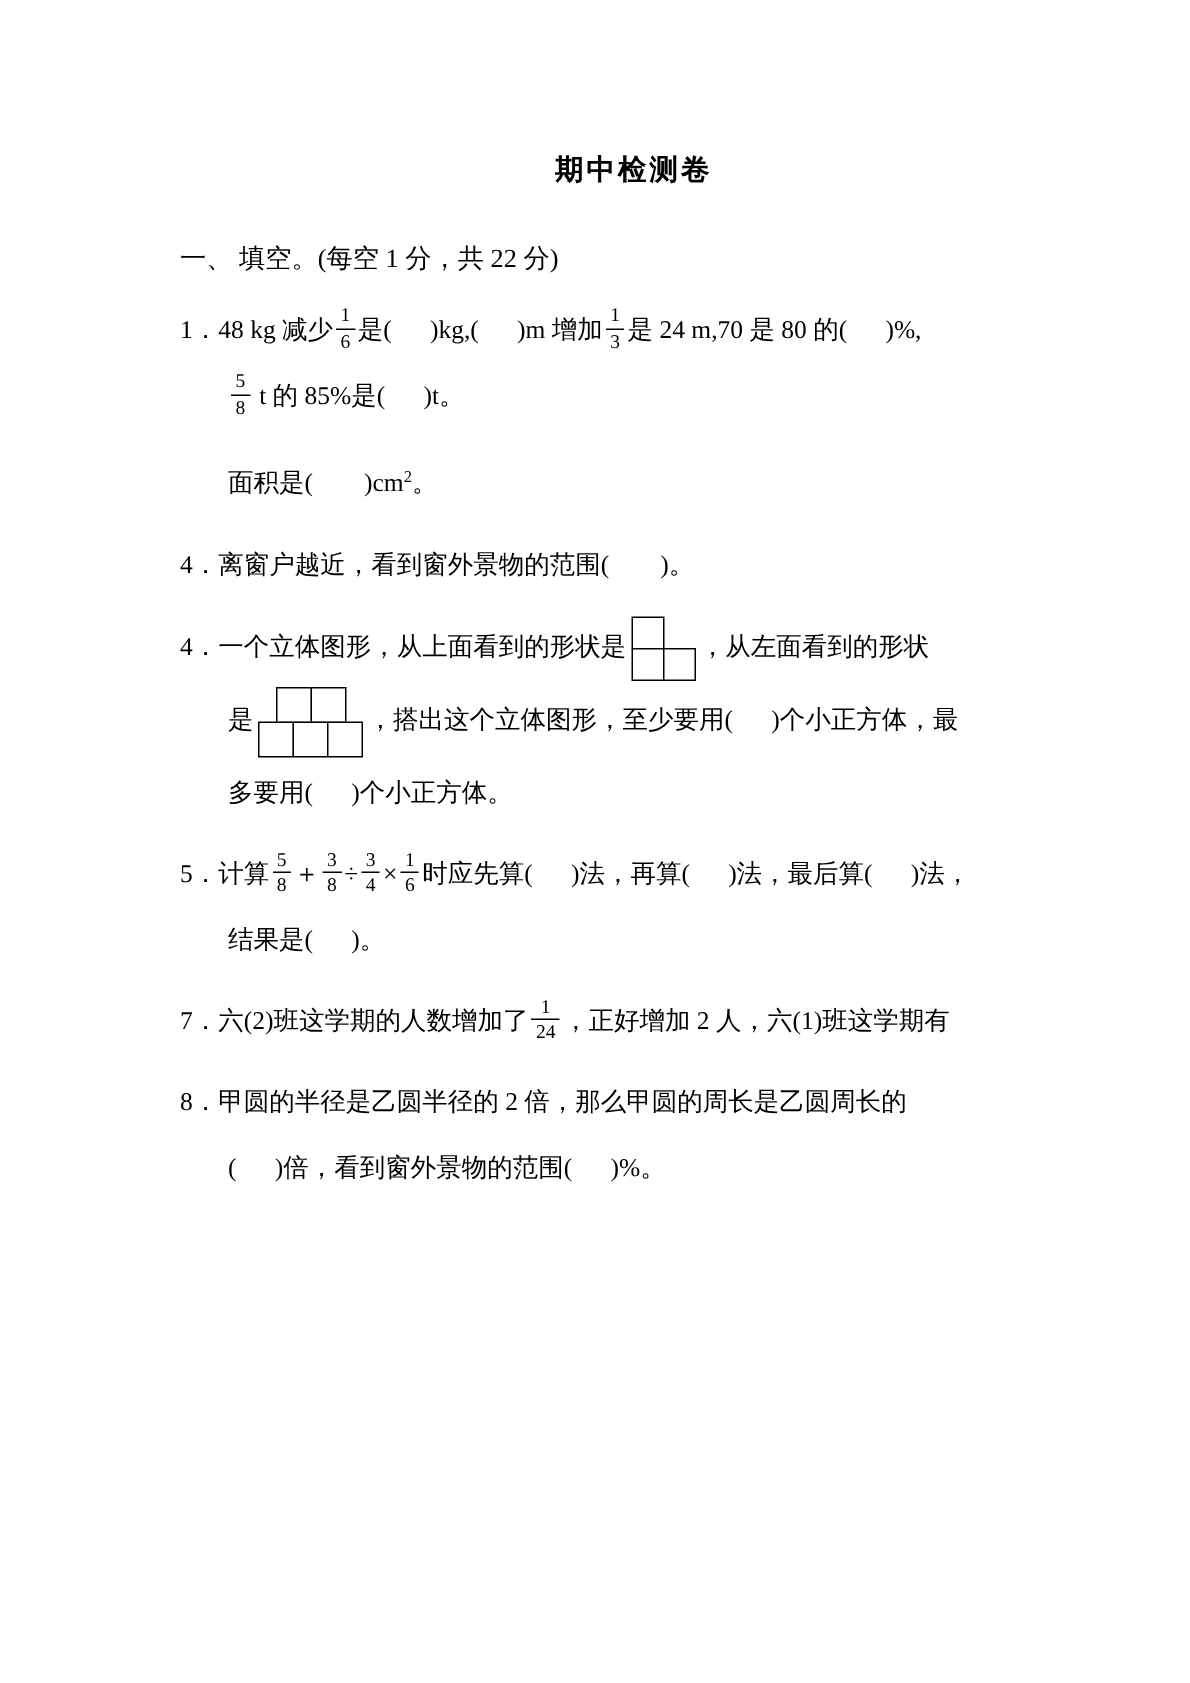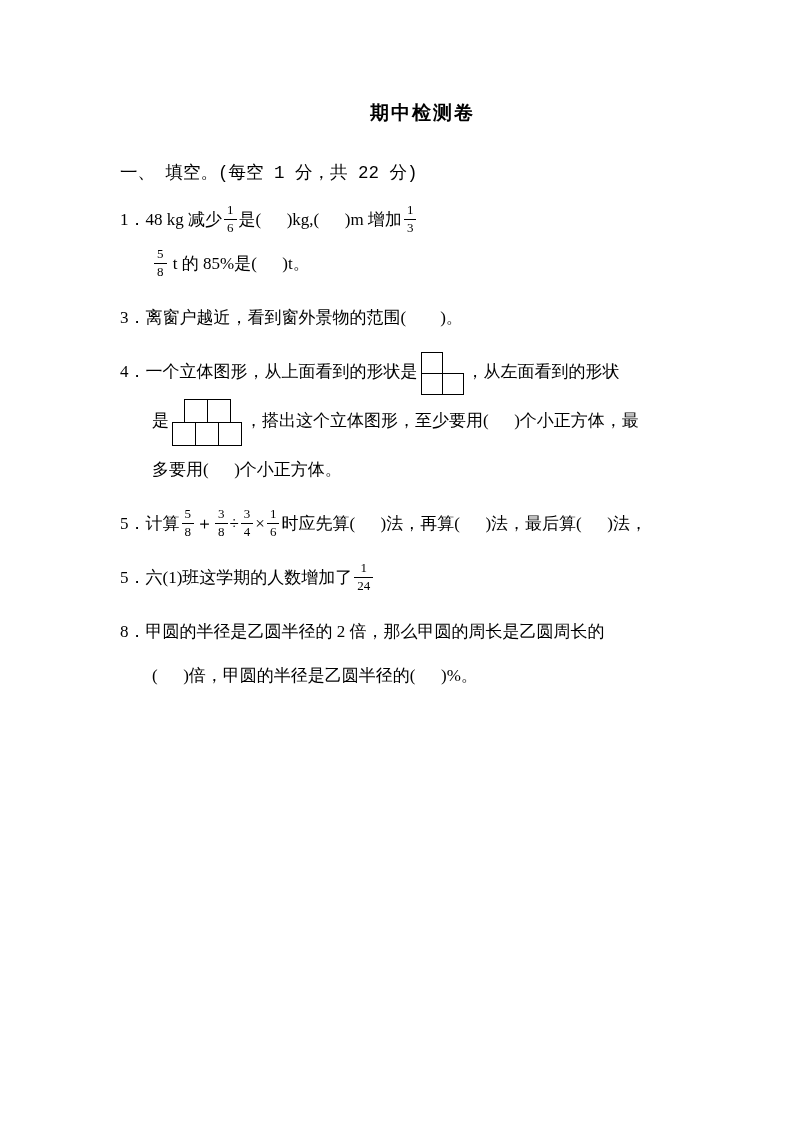--- a/index.html
+++ b/index.html
@@ -24,21 +24,20 @@
     font-size: 19px;
     font-weight: bold;
     text-align: center;
     letter-spacing: 2px;
     margin: 0 0 34px 0;
   }
   .section-heading {
     font-size: 17.5px;
     margin: 0 0 14px 0;
     white-space: pre;
-    font-family: Liberation Mono, monospace;
   }
   .q {
     margin-bottom: 10px;
   }
   .line {
     font-size: 17px;
     line-height: 44px;
     white-space: pre;
   }
   .line.indent {
@@ -97,37 +96,39 @@
   }
 </style>
 </head>
 <body>
 
 <div class="page">
   <h1 class="title">期中检测卷</h1>
   <div class="section-heading">一、 填空。(每空 1 分，共 22 分)</div>
   <div id="questions">
       <div class="q">
-        <div class="line"><span class="trun">1．48 kg 减少</span><span class="frac"><span class="num">1</span><span class="den">6</span></span><span class="trun">是(      )kg,(      )m 增加</span><span class="frac"><span class="num">1</span><span class="den">3</span></span></div>
+        <div class="line"><span class="trun">1．48 kg 减少</span><span class="frac"><span class="num">1</span><span class="den">6</span></span><span class="trun">是(      )kg,(      )m 增加</span><span class="frac"><span class="num">1</span><span class="den">3</span></span><span class="trun">是 24 m,70 是 80 的(      )%,</span></div>
         <div class="line indent"><span class="frac"><span class="num">5</span><span class="den">8</span></span><span class="trun"> t 的 85%是(      )t。</span></div>
       </div>
       <div class="q">
+        <div class="line indent"><span class="trun">面积是(        )cm</span><sup class="sup">2</sup><span class="trun">。</span></div>
       </div>
       <div class="q">
-        <div class="line"><span class="trun">3．离窗户越近，看到窗外景物的范围(        )。</span></div>
+        <div class="line"><span class="trun">4．离窗户越近，看到窗外景物的范围(        )。</span></div>
       </div>
       <div class="q">
         <div class="line"><span class="trun">4．一个立体图形，从上面看到的形状是</span><span class="shape"><span class="srow" style="margin-left: 0px;"><span class="scell" style="width: 22px; height: 22px;"></span></span><span class="srow" style="margin-left: 0px;"><span class="scell" style="width: 22px; height: 22px;"></span><span class="scell" style="width: 22px; height: 22px;"></span></span></span><span class="trun">，从左面看到的形状</span></div>
         <div class="line indent"><span class="trun">是</span><span class="shape"><span class="srow" style="margin-left: 12px;"><span class="scell" style="width: 24px; height: 24px;"></span><span class="scell" style="width: 24px; height: 24px;"></span></span><span class="srow" style="margin-left: 0px;"><span class="scell" style="width: 24px; height: 24px;"></span><span class="scell" style="width: 24px; height: 24px;"></span><span class="scell" style="width: 24px; height: 24px;"></span></span></span><span class="trun">，搭出这个立体图形，至少要用(      )个小正方体，最</span></div>
         <div class="line indent"><span class="trun">多要用(      )个小正方体。</span></div>
       </div>
       <div class="q">
         <div class="line"><span class="trun">5．计算</span><span class="frac"><span class="num">5</span><span class="den">8</span></span><span class="trun">＋</span><span class="frac"><span class="num">3</span><span class="den">8</span></span><span class="trun">÷</span><span class="frac"><span class="num">3</span><span class="den">4</span></span><span class="trun">×</span><span class="frac"><span class="num">1</span><span class="den">6</span></span><span class="trun">时应先算(      )法，再算(      )法，最后算(      )法，</span></div>
+        <div class="line indent"><span class="trun">结果是(      )。</span></div>
       </div>
       <div class="q">
-        <div class="line"><span class="trun">5．六(1)班这学期的人数增加了</span><span class="frac"><span class="num">1</span><span class="den">24</span></span></div>
+        <div class="line"><span class="trun">7．六(2)班这学期的人数增加了</span><span class="frac"><span class="num">1</span><span class="den">24</span></span><span class="trun">，正好增加 2 人，六(1)班这学期有</span></div>
       </div>
       <div class="q">
         <div class="line"><span class="trun">8．甲圆的半径是乙圆半径的 2 倍，那么甲圆的周长是乙圆周长的</span></div>
-        <div class="line indent"><span class="trun">(      )倍，甲圆的半径是乙圆半径的(      )%。</span></div>
+        <div class="line indent"><span class="trun">(      )倍，看到窗外景物的范围(      )%。</span></div>
       </div>
     </div>
 </div>
 
 </body></html>

